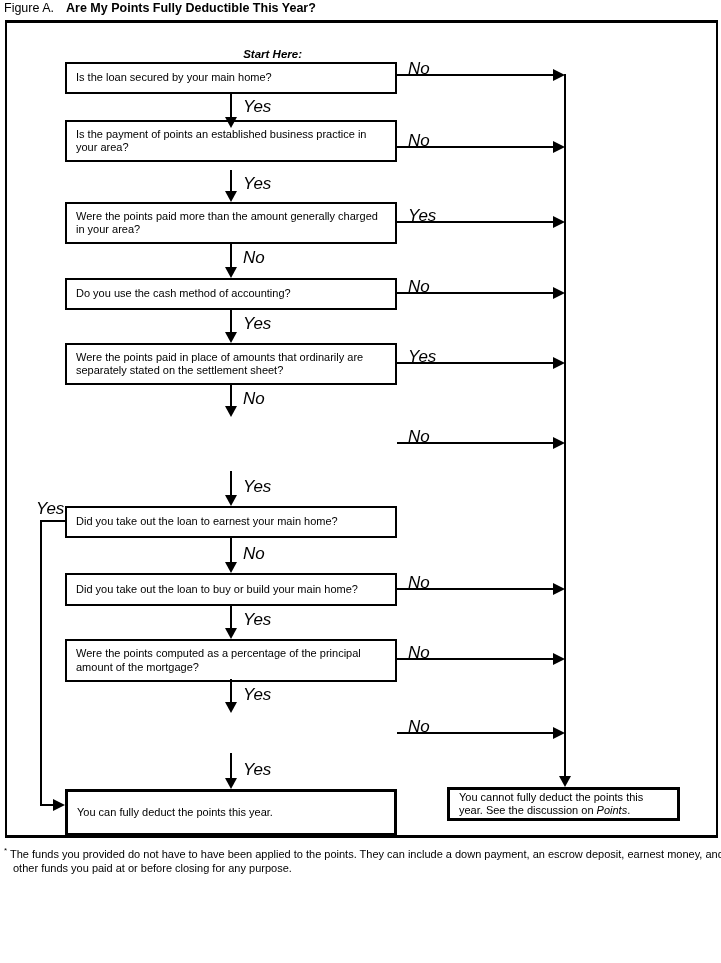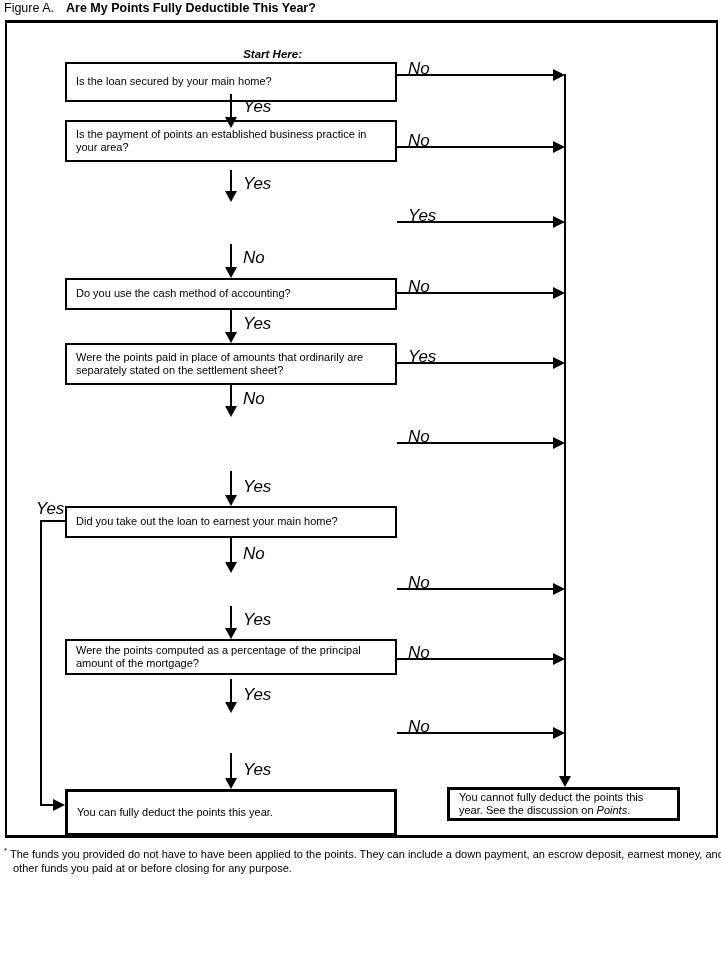--- a/index.html
+++ b/index.html
@@ -54,26 +54,28 @@
 <div class="page">
 
   <div class="title-row">
     <span class="figure-label">Figure A.</span><span class="title-main">Are My Points Fully Deductible This Year?</span>
   </div>
 
   <div class="frame"></div>
 
   <div class="start-label">Start Here:</div>
 
-  <div class="qbox" style="top:62px;height:40px">Is the loan secured by your main home?</div>
+  <div class="qbox" style="top:62px;height:32px">Is the loan secured by your main home?</div>
   <div class="qbox" style="top:120px;height:42px">Is the payment of points an established business practice in your area?</div>
+  <div class="qbox" style="top:202px;height:42px">Were the points paid more than the amount generally charged in your area?</div>
   <div class="qbox" style="top:278px;height:32px">Do you use the cash method of accounting?</div>
   <div class="qbox" style="top:343px;height:42px">Were the points paid in place of amounts that ordinarily are separately stated on the settlement sheet?</div>
   <div class="qbox" style="top:506px;height:32px">Did you take out the loan to earnest your main home?</div>
-  <div class="qbox" style="top:639px;height:36px">Were the points computed as a percentage of the principal amount of the mortgage?</div>
+  <div class="qbox" style="top:573px;height:33px">Did you take out the loan to buy or build your main home?</div>
+  <div class="qbox" style="top:639px;height:43px">Were the points computed as a percentage of the principal amount of the mortgage?</div>
 
   <div class="obox" style="left:65px;top:789px;width:332px;height:47px">You can fully deduct the points this year.</div>
   <div class="obox" style="left:447px;top:787px;width:233px;height:34px">
       <span><span>You cannot fully deduct the points this year. See the discussion on </span><span class="em">Points</span><span>.</span></span>
     </div>
 
   <div class="vline" style="left:230px;top:94px;height:24px"></div>
   <div class="arr-down" style="left:225px;top:117px"></div>
   <span class="lbl" style="left:243px;top:97px">Yes</span>
 

